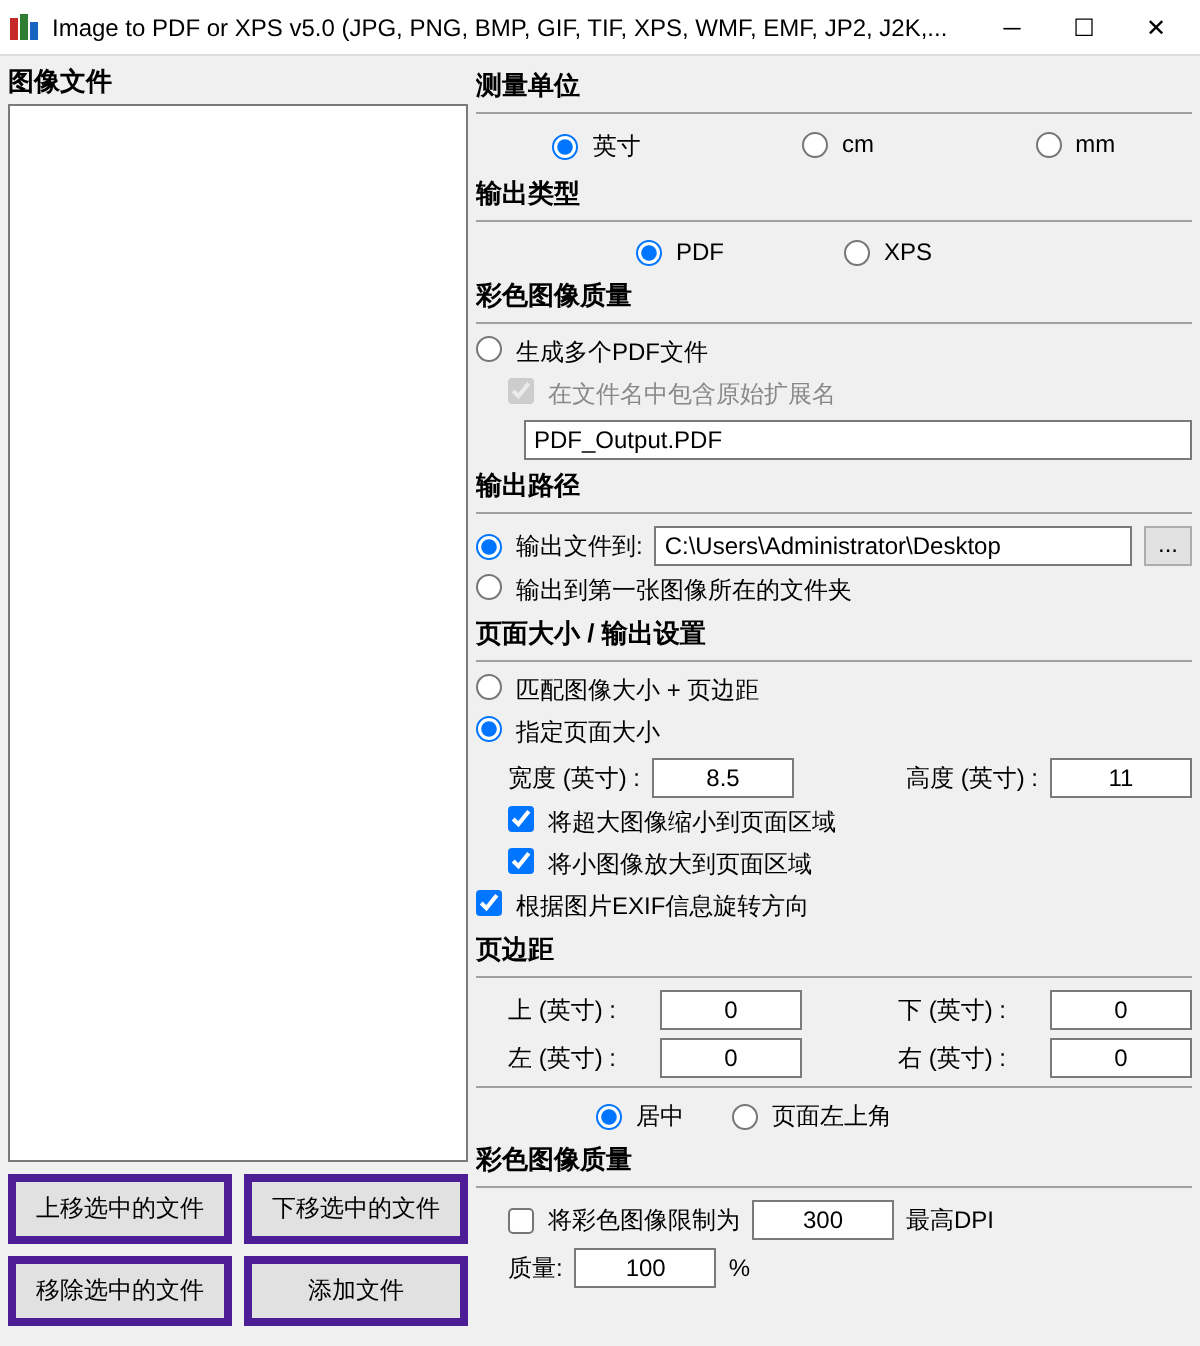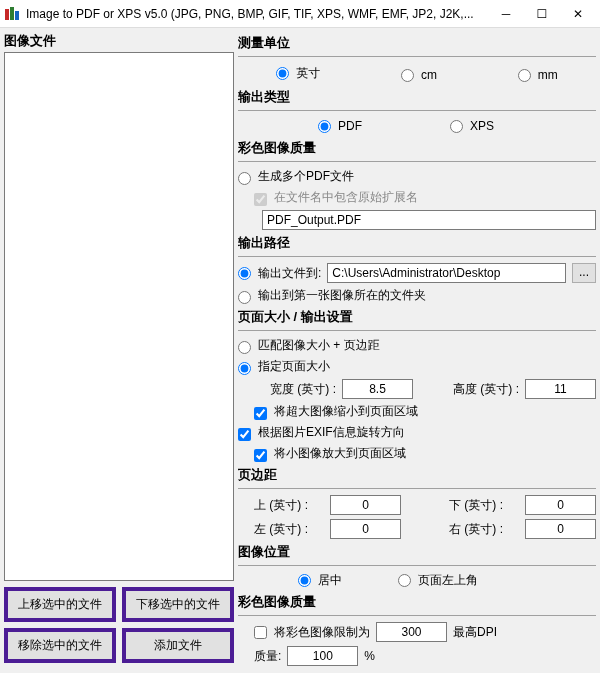--- a/index.html
+++ b/index.html
@@ -11,26 +11,26 @@
 .win-btn { width: 36px; height: 24px; display: flex; align-items: center; justify-content: center; color: #000; cursor: pointer; }
 .content { flex: 1; display: flex; background: #f0f0f0; padding: 4px; gap: 4px; }
 .left-col { width: 230px; display: flex; flex-direction: column; }
 .section-title { font-weight: bold; font-size: 13px; margin-bottom: 2px; }
 .listbox { flex: 1; background: #fff; border: 1px solid #7a7a7a; margin-bottom: 6px; }
 .btn-row { display: flex; gap: 6px; margin-bottom: 6px; }
 .btn { flex: 1; background: #e1e1e1; border: 4px solid #4c1d95; padding: 5px 4px; text-align: center; cursor: pointer; }
 .right-col { flex: 1; display: flex; flex-direction: column; overflow-y: auto; }
 .group-title { font-weight: bold; font-size: 13px; margin: 2px 0 2px 0; }
 .hr { border: 0; border-top: 1px solid #a0a0a0; margin: 2px 0 4px 0; }
-.radio-row, .check-row { display: flex; align-items: flex-end; gap: 4px; padding: 2px 0; }
+.radio-row, .check-row { display: flex; align-items: flex-start; gap: 4px; padding: 2px 0; }
 .radio-row.spread { justify-content: space-around; padding: 4px 0; }
 .radio-opt { display: flex; align-items: center; gap: 4px; cursor: pointer; }
 input[type=radio], input[type=checkbox] { margin: 0 3px 0 0; }
 .indent { margin-left: 16px; }
-.indent2 { margin-left: 32px; justify-content: center; }
+.indent2 { margin-left: 16px; justify-content: center; }
 .text-input { background: #fff; border: 1px solid #7a7a7a; padding: 2px 4px; height: 20px; }
 .text-input.sm { width: 71px; text-align: center; }
 .row-inline { display: flex; align-items: center; gap: 6px; padding: 2px 0; }
 .flex-spacer { flex: 1; }
 .disabled { color: #888; }
 .browse-btn { width: 24px; height: 20px; background: #e1e1e1; border: 1px solid #adadad; text-align: center; cursor: pointer; line-height: 16px; }
 .lbl { white-space: nowrap; }
 </style>
 </head>
 <body>
@@ -78,21 +78,21 @@
           <span>cm</span>
         </label>
       <label class="radio-opt">
           <input type="radio" name="unit" style="">
           <span>mm</span>
         </label>
     </div>
 
     <div class="group-title">输出类型</div>
     <hr class="hr">
-    <div class="radio-row spread" style="justify-content:flex-start; gap:88px; padding-left:80px;">
+    <div class="radio-row spread" style="justify-content:flex-start; gap:60px; padding-left:80px;">
       <label class="radio-opt">
           <input type="radio" name="otype" checked="" style="">
           <span>PDF</span>
         </label>
       <label class="radio-opt">
           <input type="radio" name="otype" style="">
           <span>XPS</span>
         </label>
     </div>
 
@@ -139,49 +139,48 @@
       <span class="lbl">宽度 (英寸) :</span>
       <input class="text-input sm" value="8.5" style="">
       <span class="flex-spacer"></span>
       <span class="lbl">高度 (英寸) :</span>
       <input class="text-input sm" value="11" style="">
     </div>
     <label class="check-row indent">
         <input type="checkbox" checked="" style="">
         <span>将超大图像缩小到页面区域</span>
       </label>
+    <label class="check-row indent">
+        <input type="checkbox" checked="" style="">
+        <span>将小图像放大到页面区域</span>
+      </label>
     <label class="check-row">
         <input type="checkbox" checked="" style="">
         <span>根据图片EXIF信息旋转方向</span>
       </label>
-    <label class="check-row indent">
-        <input type="checkbox" checked="" style="">
-        <span>将小图像放大到页面区域</span>
-      </label>
 
     <div class="group-title">页边距</div>
     <hr class="hr">
     <div class="row-inline indent">
       <span class="lbl" style="width:70px">上 (英寸) :</span>
       <input class="text-input sm" value="0" style="">
       <span class="flex-spacer"></span>
       <span class="lbl" style="width:70px">下 (英寸) :</span>
       <input class="text-input sm" value="0" style="">
     </div>
     <div class="row-inline indent">
       <span class="lbl" style="width:70px">左 (英寸) :</span>
       <input class="text-input sm" value="0" style="">
       <span class="flex-spacer"></span>
       <span class="lbl" style="width:70px">右 (英寸) :</span>
       <input class="text-input sm" value="0" style="">
     </div>
 
-    <div class="group-title">图像位置</div>
-    <hr class="hr">
-    <div class="radio-row" style="gap:56px; padding-left:60px;">
+    <hr class="hr">
+    <div class="radio-row" style="gap:24px; padding-left:60px;">
       <label class="radio-opt">
           <input type="radio" name="ipos" checked="" style="">
           <span>居中</span>
         </label>
       <label class="radio-opt">
           <input type="radio" name="ipos" style="">
           <span>页面左上角</span>
         </label>
     </div>
 

